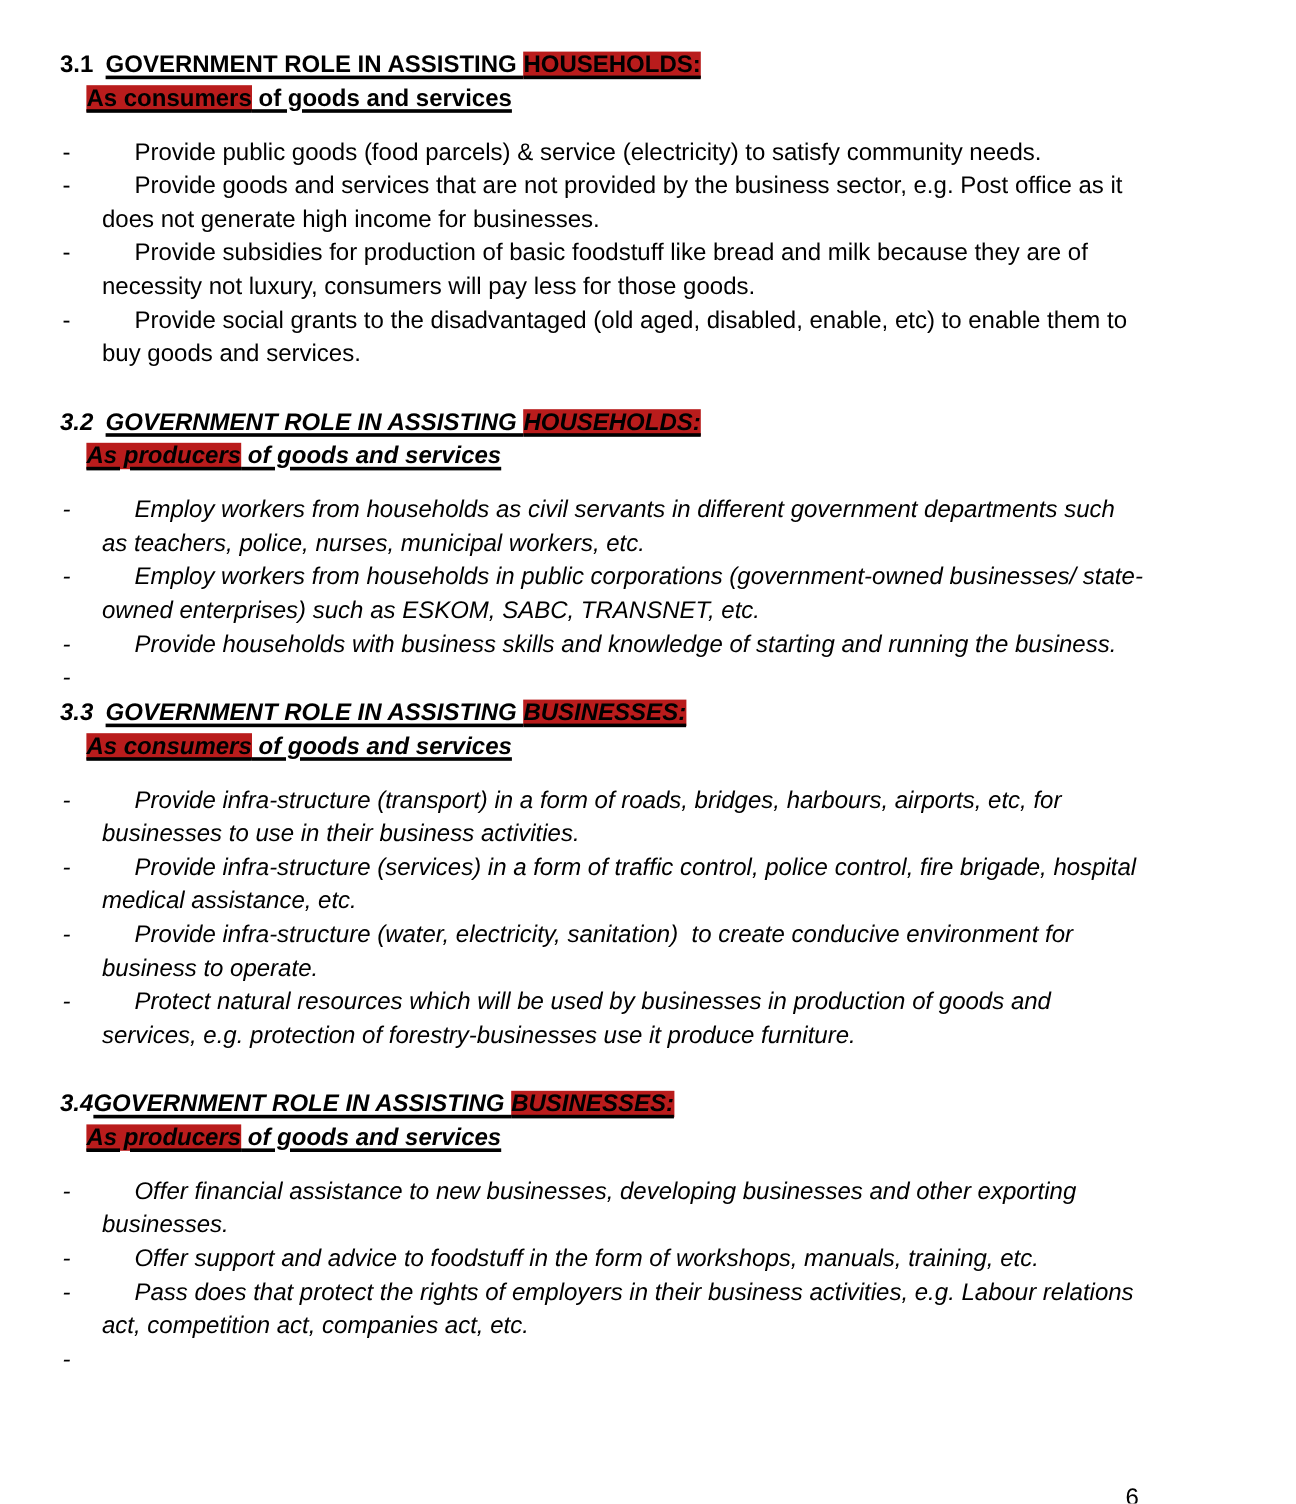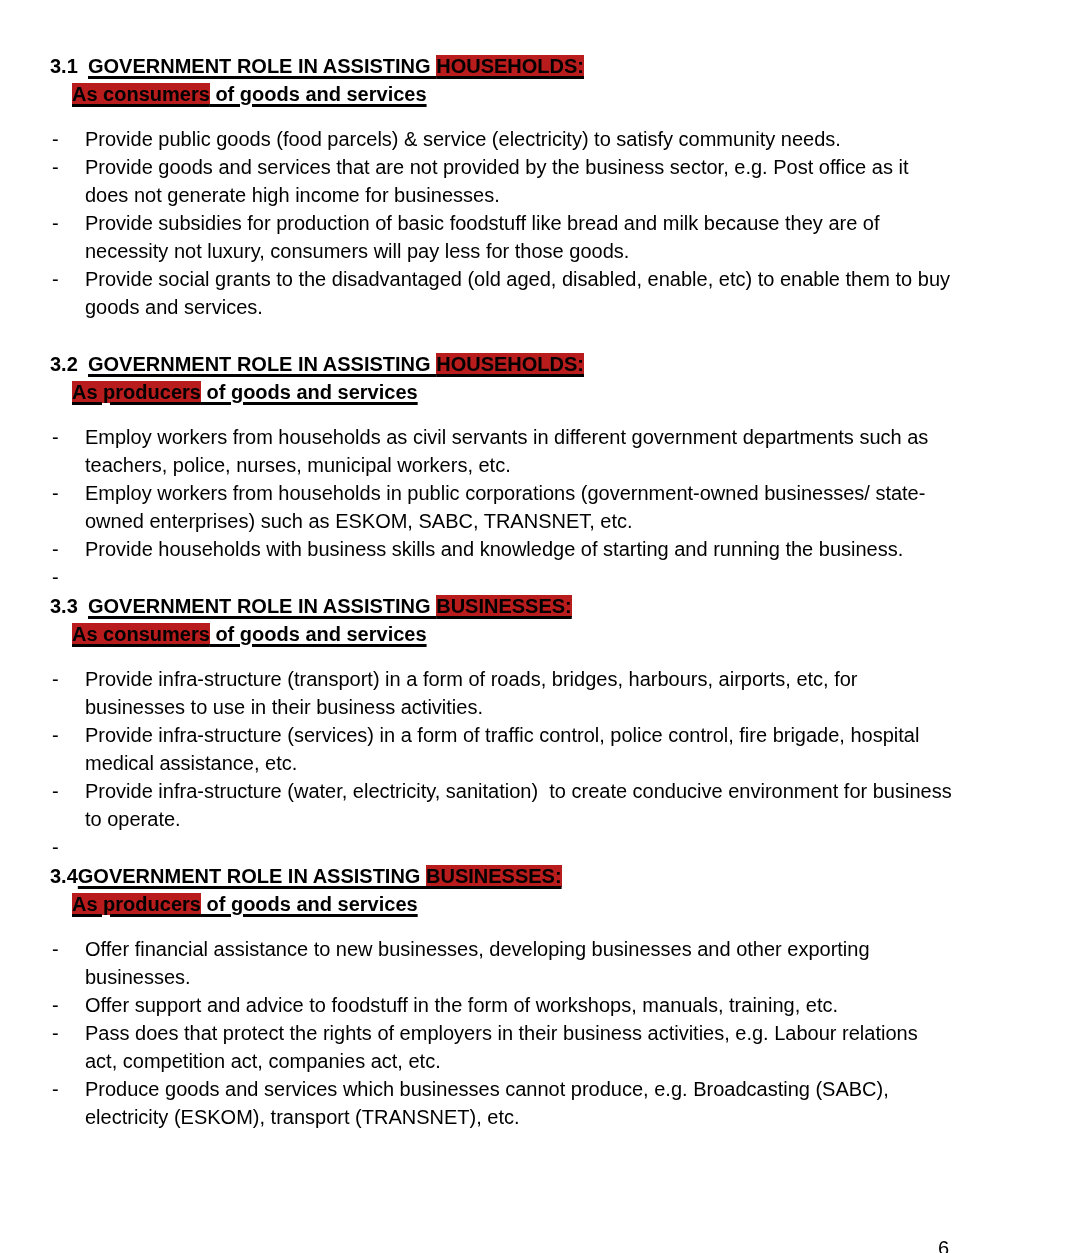--- a/index.html
+++ b/index.html
@@ -10,37 +10,37 @@
   }
   body {
     font-family: "Liberation Sans", sans-serif;
     color: #000000;
   }
   .page { position: relative; width: 1080px; height: 1253px; background: #ffffff; }
   .doc {
     position: absolute; left: 50px; top: 40px; width: 905px;
     font-size: 20px; line-height: 28px;
   }
-  .section + .section { margin-top: 29px; }
-  .h-row { display: flex; align-items: flex-end; margin-top: 12px; }
+  .section + .section { margin-top: 29px; font-style: italic; }
+  .h-row { display: flex; align-items: flex-end; }
   .h-num { flex: 0 0 38px; font-weight: 700; }
   .h-num.tight { flex: 0 0 auto; }
   .h-title, .h-sub { font-weight: 700; }
   .u {
     text-decoration: underline;
     text-decoration-thickness: 2.5px;
     text-underline-offset: 3px;
     text-decoration-color: #000000;
   }
   .h-sub-row { margin-left: 22px; }
   .hl { background: #b91c1c; }
   .bullets { margin-top: 17px; }
   .bullet { position: relative; padding-left: 35px; }
   .dash { position: absolute; left: 2px; top: 0; }
-  .b-text { white-space: pre-wrap; }
+  .b-text { white-space: pre-wrap; margin-left: 27px; }
   .page-num {
     position: absolute; left: 938px; top: 1234px;
     font-size: 20px; line-height: 28px;
   }
 </style>
 </head>
 <body>
 
 <main class="page">
   <div class="doc" id="doc-root">
@@ -73,31 +73,31 @@
       <section class="section">
         <div class="h-row">
           <span class="h-num">3.3</span>
           <span class="h-title u"><span>GOVERNMENT ROLE IN ASSISTING </span><span class="hl">BUSINESSES:</span></span>
         </div>
         <div class="h-sub-row"><span class="h-sub u"><span class="hl">As consumers</span><span> of goods and services</span></span></div>
         <div class="bullets">
           <div class="bullet"><span class="dash">-</span><span class="b-text">Provide infra-structure (transport) in a form of roads, bridges, harbours, airports, etc, for businesses to use in their business activities.</span></div>
           <div class="bullet"><span class="dash">-</span><span class="b-text">Provide infra-structure (services) in a form of traffic control, police control, fire brigade, hospital medical assistance, etc.</span></div>
           <div class="bullet"><span class="dash">-</span><span class="b-text">Provide infra-structure (water, electricity, sanitation)  to create conducive environment for business to operate.</span></div>
-          <div class="bullet"><span class="dash">-</span></div>
+          <div class="bullet"><span class="dash">-</span><span class="b-text">Protect natural resources which will be used by businesses in production of goods and services, e.g. protection of forestry-businesses use it produce furniture.</span></div>
         </div>
       </section>
       <section class="section">
         <div class="h-row">
           <span class="h-num tight">3.4</span>
           <span class="h-title u"><span>GOVERNMENT ROLE IN ASSISTING </span><span class="hl">BUSINESSES:</span></span>
         </div>
         <div class="h-sub-row"><span class="h-sub u"><span class="hl">As producers</span><span> of goods and services</span></span></div>
         <div class="bullets">
           <div class="bullet"><span class="dash">-</span><span class="b-text">Offer financial assistance to new businesses, developing businesses and other exporting businesses.</span></div>
           <div class="bullet"><span class="dash">-</span><span class="b-text">Offer support and advice to foodstuff in the form of workshops, manuals, training, etc.</span></div>
           <div class="bullet"><span class="dash">-</span><span class="b-text">Pass does that protect the rights of employers in their business activities, e.g. Labour relations act, competition act, companies act, etc.</span></div>
-          <div class="bullet"><span class="dash">-</span><span class="b-text">Produce goods and services which businesses cannot produce, e.g. Broadcasting (SABC), electricity (ESKOM), transport (TRANSNET), etc.</span></div>
+          <div class="bullet"><span class="dash">-</span></div>
         </div>
       </section>
     </div>
   <span class="page-num">6</span>
 </main>
 
 </body></html>

